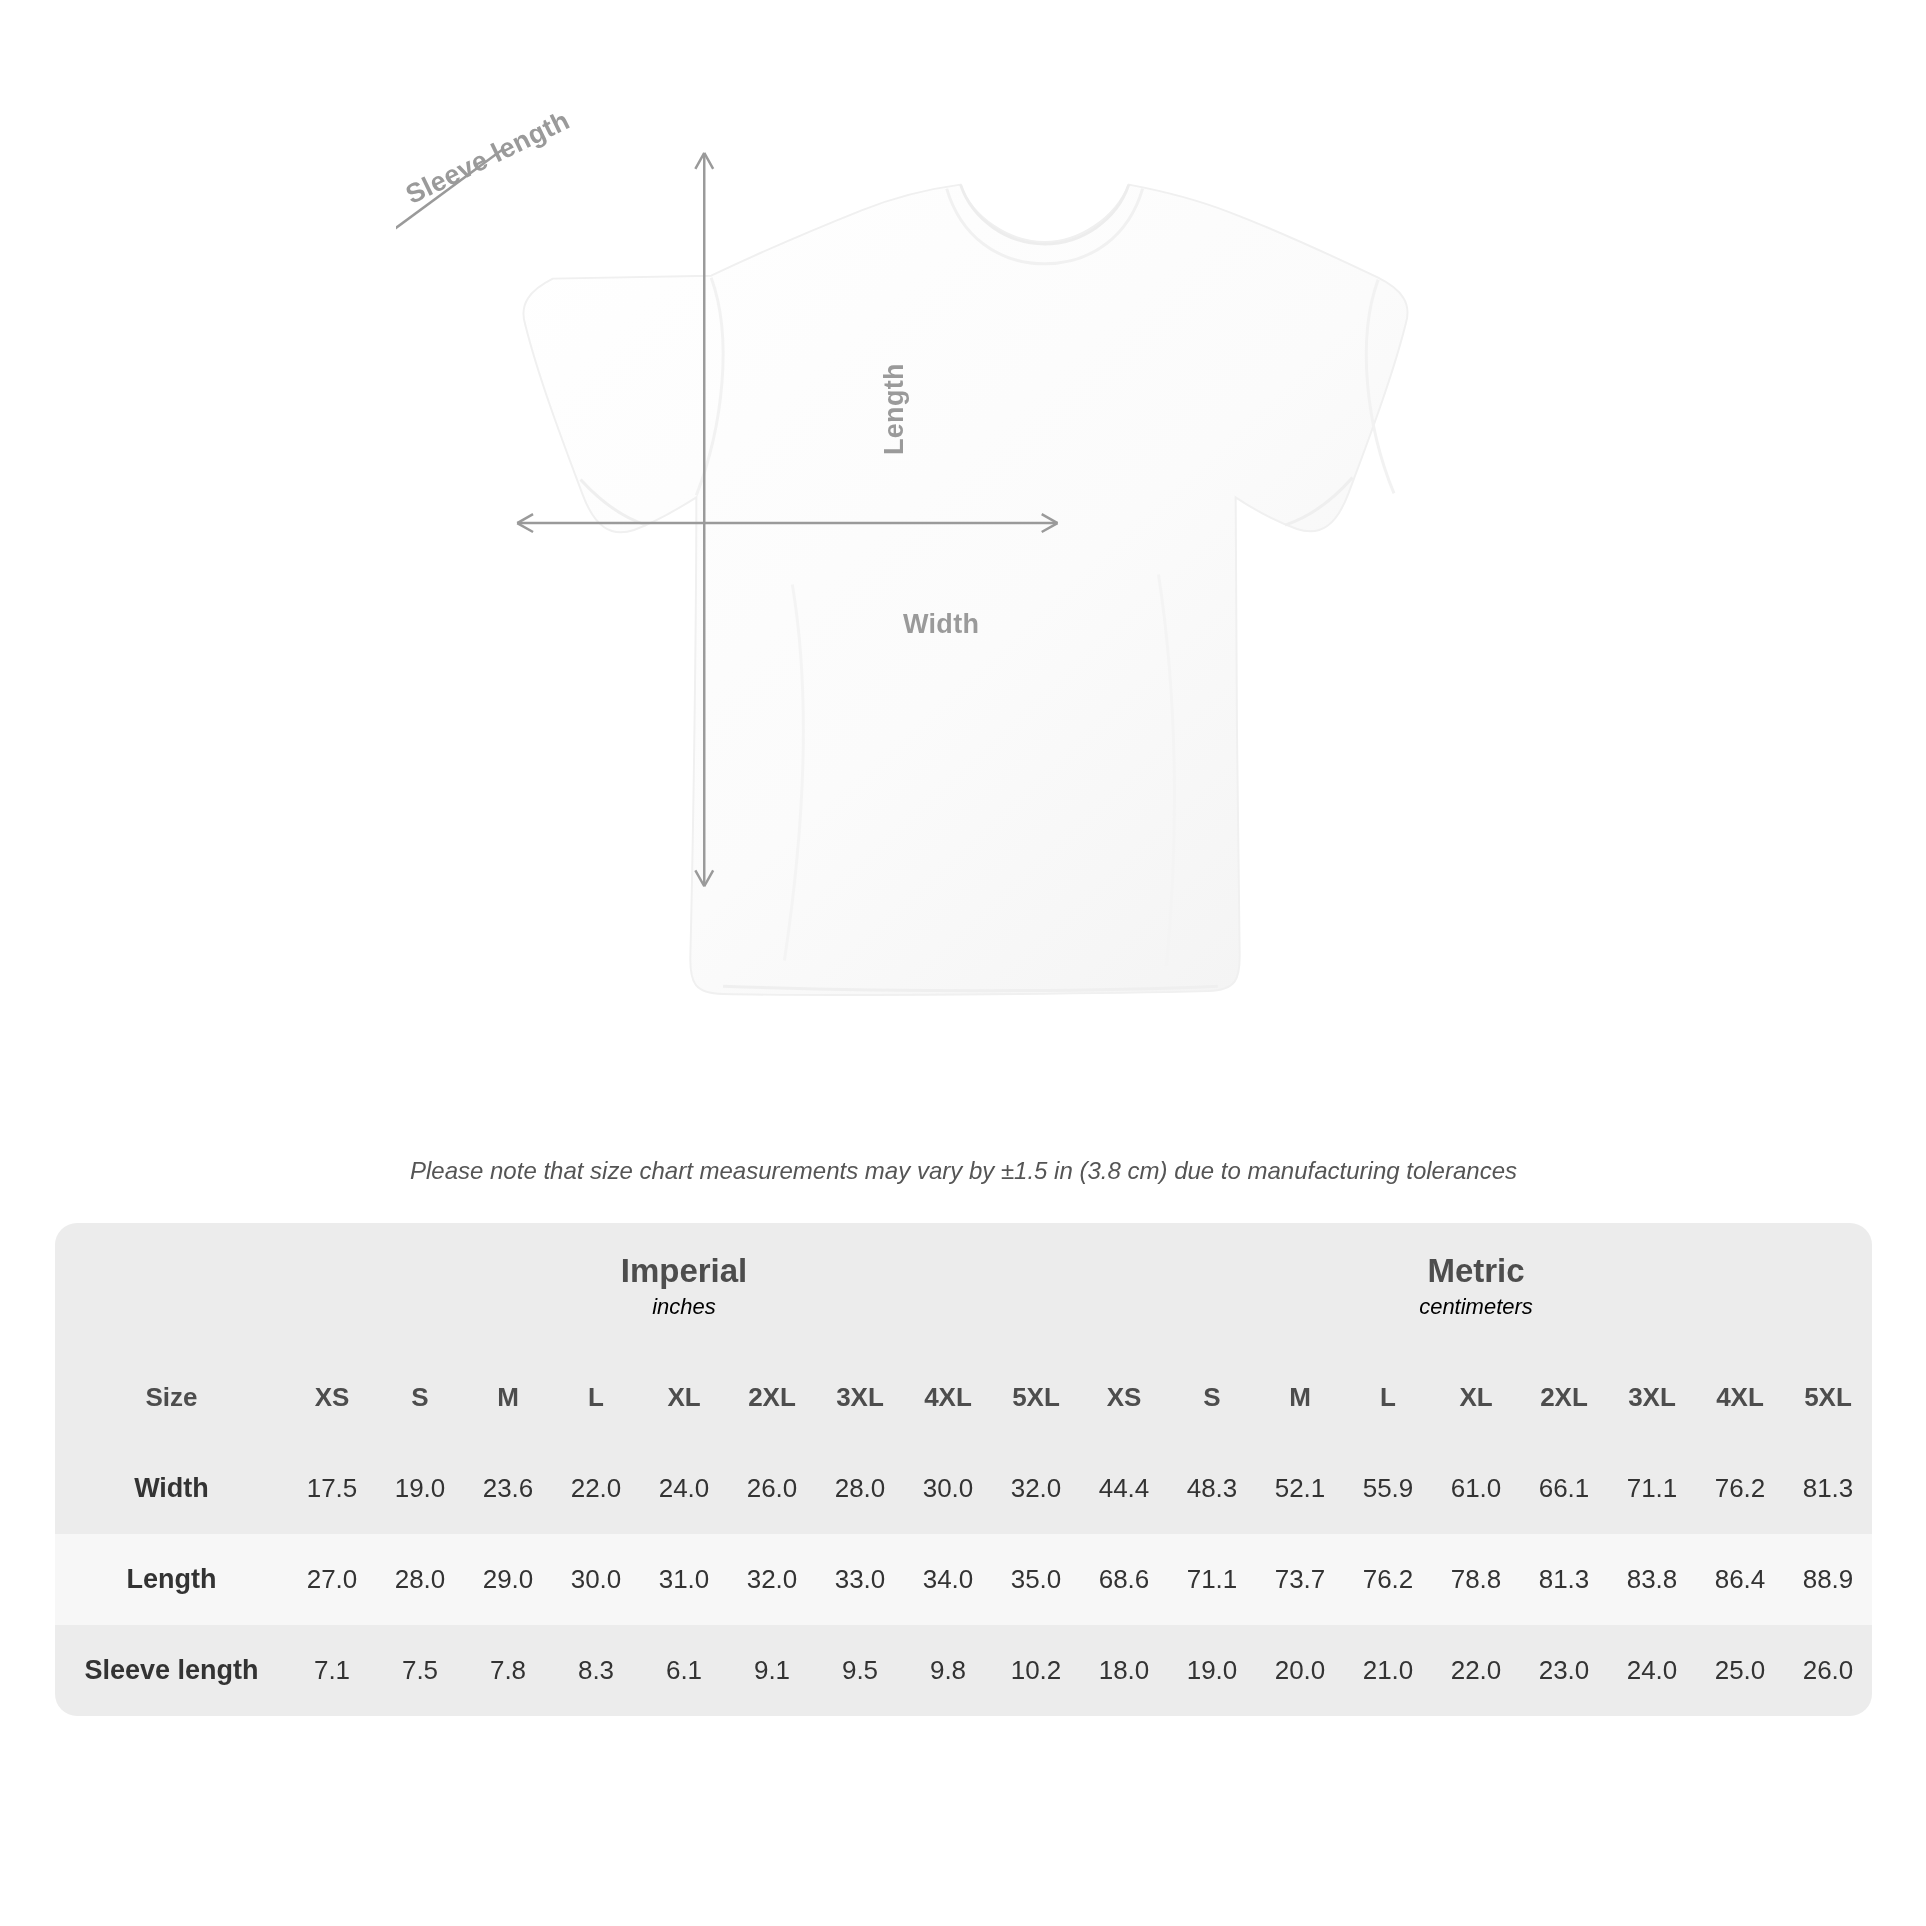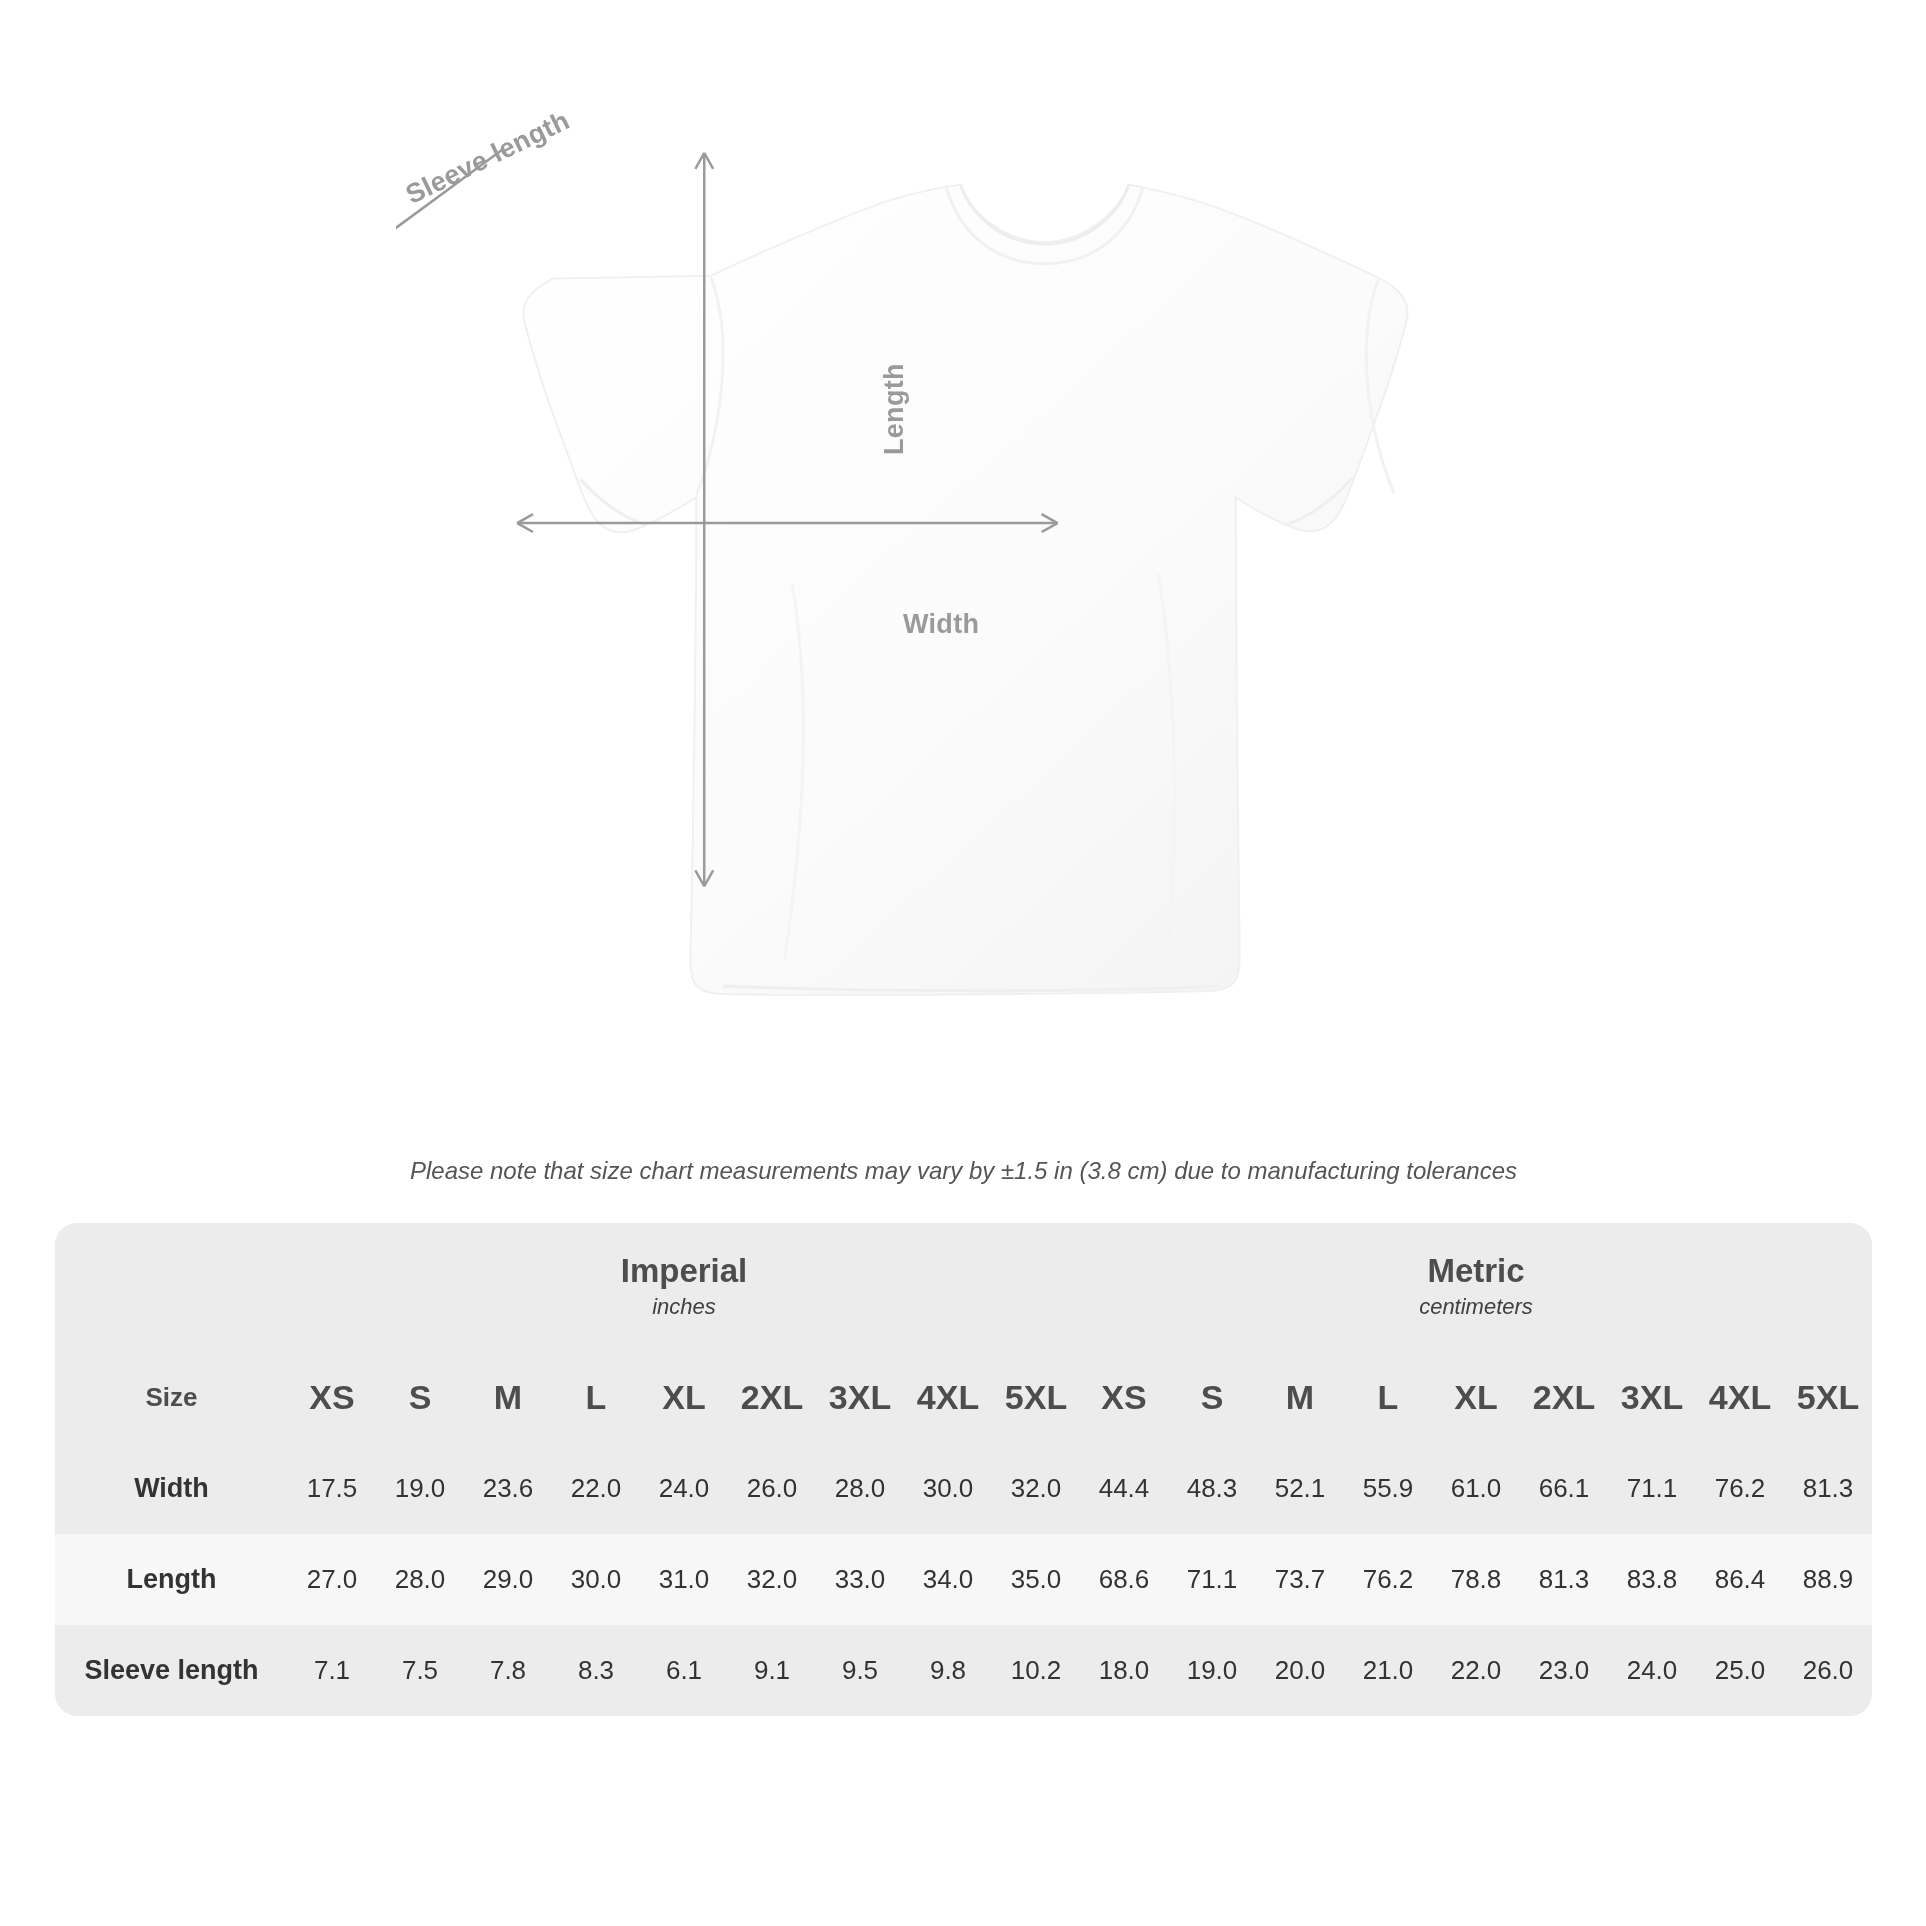--- a/index.html
+++ b/index.html
@@ -104,31 +104,31 @@
   }
   .unit-head .unit-name {
     font-size: 33px;
     font-weight: bold;
     color: #4d4d4d;
     line-height: 1.15;
   }
   .unit-head .unit-sub {
     font-size: 22px;
     font-style: italic;
-    color: #404040;
+    color: #000000;
     line-height: 1.5;
   }
   .corner-cell {
     background: #ececec;
   }
 
   tr.head-row td {
     background: #ececec;
     height: 91px;
-    font-size: 34px;
+    font-size: 26px;
     font-weight: bold;
     color: #4d4d4d;
   }
   tr.head-row td.rowlabel {
     font-size: 26px;
   }
 
   tr.data-row td {
     height: 91px;
     font-size: 26px;

